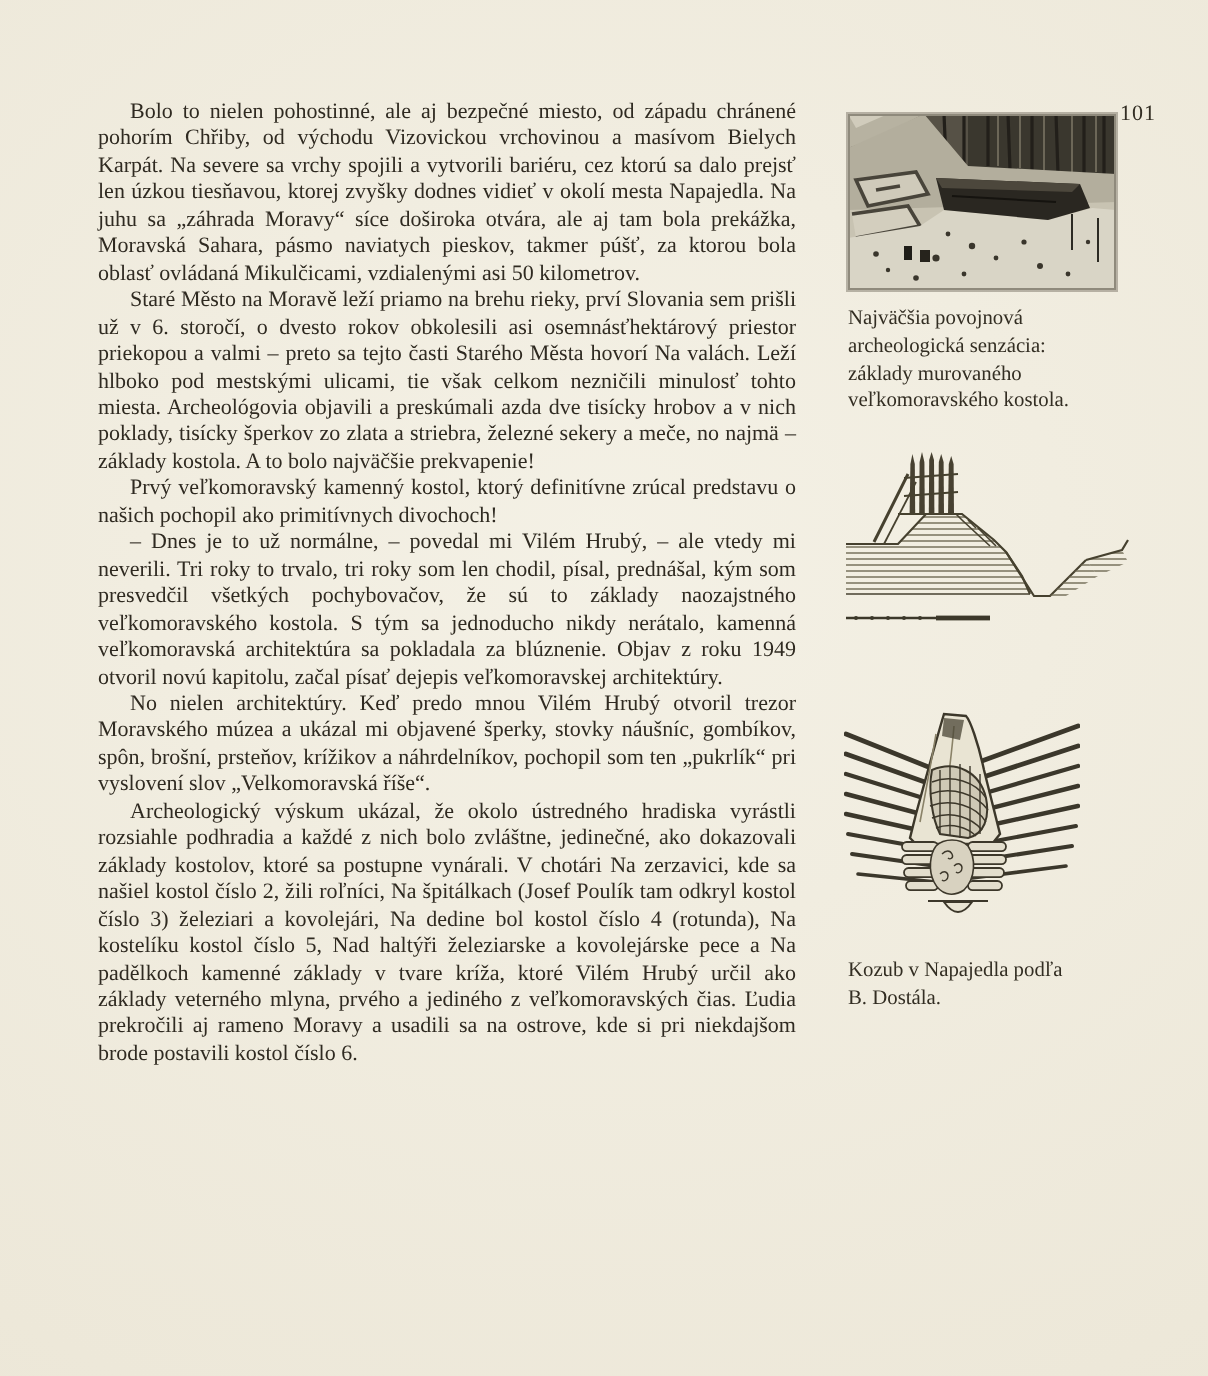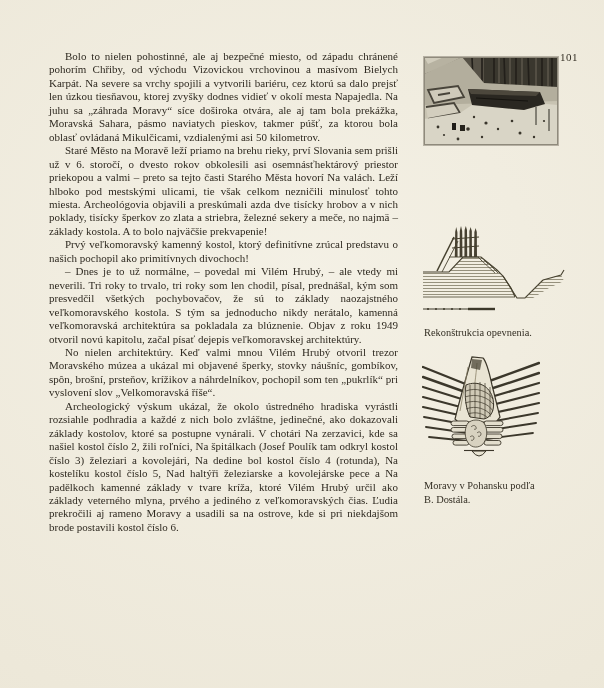--- a/index.html
+++ b/index.html
@@ -36,21 +36,21 @@
 
 <div class="page">
 
   <div class="pagenum">101</div>
 
   <div class="text-col">
     <p>Bolo to nielen pohostinné, ale aj bezpečné miesto, od západu chránené pohorím Chřiby, od východu Vizovickou vrchovinou a masívom Bielych Karpát. Na severe sa vrchy spojili a vytvorili bariéru, cez ktorú sa dalo prejsť len úzkou tiesňavou, ktorej zvyšky dodnes vidieť v okolí mesta Napajedla. Na juhu sa „záhrada Moravy“ síce doširoka otvára, ale aj tam bola prekážka, Moravská Sahara, pásmo naviatych pieskov, takmer púšť, za ktorou bola oblasť ovládaná Mikulčicami, vzdialenými asi 50 kilometrov.</p>
     <p>Staré Město na Moravě leží priamo na brehu rieky, prví Slovania sem prišli už v 6. storočí, o dvesto rokov obkolesili asi osemnásťhektárový priestor priekopou a valmi – preto sa tejto časti Starého Města hovorí Na valách. Leží hlboko pod mestskými ulicami, tie však celkom nezničili minulosť tohto miesta. Archeológovia objavili a preskúmali azda dve tisícky hrobov a v nich poklady, tisícky šperkov zo zlata a striebra, železné sekery a meče, no najmä – základy kostola. A to bolo najväčšie prekvapenie!</p>
     <p>Prvý veľkomoravský kamenný kostol, ktorý definitívne zrúcal predstavu o našich pochopil ako primitívnych divochoch!</p>
     <p>– Dnes je to už normálne, – povedal mi Vilém Hrubý, – ale vtedy mi neverili. Tri roky to trvalo, tri roky som len chodil, písal, prednášal, kým som presvedčil všetkých pochybovačov, že sú to základy naozajstného veľkomoravského kostola. S tým sa jednoducho nikdy nerátalo, kamenná veľkomoravská architektúra sa pokladala za blúznenie. Objav z roku 1949 otvoril novú kapitolu, začal písať dejepis veľkomoravskej architektúry.</p>
-    <p>No nielen architektúry. Keď valmi mnou Vilém Hrubý otvoril trezor Moravského múzea a ukázal mi objavené šperky, stovky náušníc, gombíkov, spôn, brošní, prsteňov, krížikov a náhrdelníkov, pochopil som ten „pukrlík“ pri vyslovení slov „Velkomoravská říše“.</p>
+    <p>No nielen architektúry. Keď predo mnou Vilém Hrubý otvoril trezor Moravského múzea a ukázal mi objavené šperky, stovky náušníc, gombíkov, spôn, brošní, prsteňov, krížikov a náhrdelníkov, pochopil som ten „pukrlík“ pri vyslovení slov „Velkomoravská říše“.</p>
     <p>Archeologický výskum ukázal, že okolo ústredného hradiska vyrástli rozsiahle podhradia a každé z nich bolo zvláštne, jedinečné, ako dokazovali základy kostolov, ktoré sa postupne vynárali. V chotári Na zerzavici, kde sa našiel kostol číslo 2, žili roľníci, Na špitálkach (Josef Poulík tam odkryl kostol číslo 3) železiari a kovolejári, Na dedine bol kostol číslo 4 (rotunda), Na kostelíku kostol číslo 5, Nad haltýři železiarske a kovolejárske pece a Na padělkoch kamenné základy v tvare kríža, ktoré Vilém Hrubý určil ako základy veterného mlyna, prvého a jediného z veľkomoravských čias. Ľudia prekročili aj rameno Moravy a usadili sa na ostrove, kde si pri niekdajšom brode postavili kostol číslo 6.</p>
   </div>
 
   <div class="fig photo-frame" style="left:424px;top:57px;width:134px;height:88px;">
     <svg width="134" height="88" viewBox="0 0 134 88">
       <rect x="0" y="0" width="134" height="88" fill="#c8c3b2"></rect>
 
       <rect x="0" y="0" width="134" height="27" fill="#565146"></rect>
       <rect x="60" y="0" width="74" height="30" fill="#3a372e"></rect>
       <polygon points="0,0 38,0 14,12 0,17" fill="#b7b2a1"></polygon>
@@ -105,20 +105,21 @@
       </g>
 
       <rect x="28" y="66" width="4" height="7" fill="#1f1d18"></rect>
       <rect x="36" y="68" width="5" height="6" fill="#26231c"></rect>
 
       <line x1="112" y1="50" x2="112" y2="68" stroke="#2c2a23" stroke-width="1"></line>
       <line x1="125" y1="52" x2="125" y2="74" stroke="#2c2a23" stroke-width="1"></line>
       <rect x="0.5" y="0.5" width="133" height="87" fill="none" stroke="#8f8a7c" stroke-width="1"></rect>
     </svg>
   </div>
+  <div class="caption" style="left:424px;top:153px;width:126px;">Najväčšia povojnová archeologická senzácia: základy murovaného veľkomoravského kostola.</div>
 
   <div class="fig" style="left:421px;top:224px;width:145px;height:92px;">
     <svg width="145" height="92" viewBox="0 0 145 92">
       <defs>
         <pattern id="hatch" width="4" height="3" patternUnits="userSpaceOnUse">
           <line x1="0" y1="1.5" x2="4" y2="1.5" stroke="#6e6852" stroke-width="0.7"></line>
         </pattern>
       </defs>
 
       <polygon points="2,48 28,48 42,33 60,33 76,46 82,52 90,64 94,73 2,73" fill="url(#hatch)"></polygon>
@@ -151,21 +152,20 @@
       <g fill="#3c382a">
         <circle cx="7" cy="85" r="1"></circle>
           <circle cx="15" cy="85" r="1"></circle>
         <circle cx="23" cy="85" r="1"></circle>
           <circle cx="31" cy="85" r="1"></circle>
         <circle cx="39" cy="85" r="1"></circle>
         <rect x="47" y="83.8" width="27" height="2.4"></rect>
       </g>
     </svg>
   </div>
-  <div class="caption" style="left:424px;top:326px;width:150px;">Rekonštrukcia opevnenia.</div>
 
   <div class="fig" style="left:422px;top:355px;width:118px;height:112px;">
     <svg width="118" height="112" viewBox="0 0 118 112">
 
       <g stroke="#3b372b" stroke-linecap="round">
         <line x1="1" y1="12" x2="46" y2="30" stroke-width="2.4"></line>
         <line x1="1" y1="22" x2="46" y2="38" stroke-width="2.4"></line>
         <line x1="1" y1="32" x2="46" y2="46" stroke-width="2.2"></line>
         <line x1="1" y1="42" x2="46" y2="54" stroke-width="2.2"></line>
         <line x1="1" y1="52" x2="46" y2="62" stroke-width="2.2"></line>
@@ -218,15 +218,15 @@
       <g fill="none" stroke="#3c372a" stroke-width="0.7">
         <path d="M49,72 C51,70 53,70 54,72 C55,74 53,75 52,74"></path>
         <path d="M55,78 C57,76 59,77 59,79 C59,81 57,82 56,81"></path>
         <path d="M48,82 C50,80 52,81 52,83 C52,85 50,86 49,85"></path>
       </g>
 
       <path d="M50,96 Q57,106 64,96 Z" fill="#e9e4d3" stroke="#3c372a" stroke-width="1"></path>
       <line x1="42" y1="95.5" x2="72" y2="95.5" stroke="#3c372a" stroke-width="1.1"></line>
     </svg>
   </div>
-  <div class="caption" style="left:424px;top:479px;width:112px;">Moravy v Pohansku podľa B. Dostála.</div>
+  <div class="caption" style="left:424px;top:479px;width:112px;">Kozub v Napajedla podľa B. Dostála.</div>
 
 </div>
 
 </body></html>

